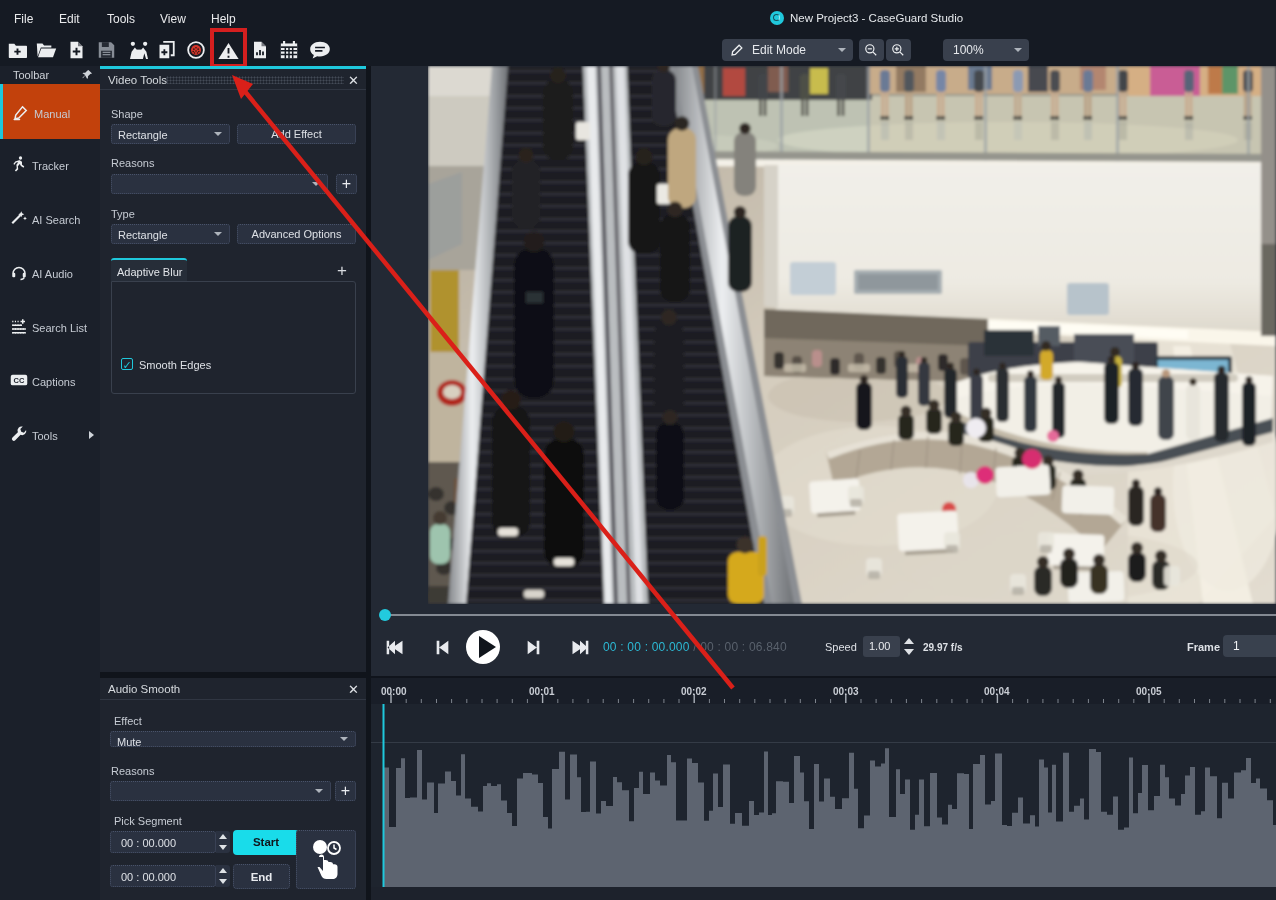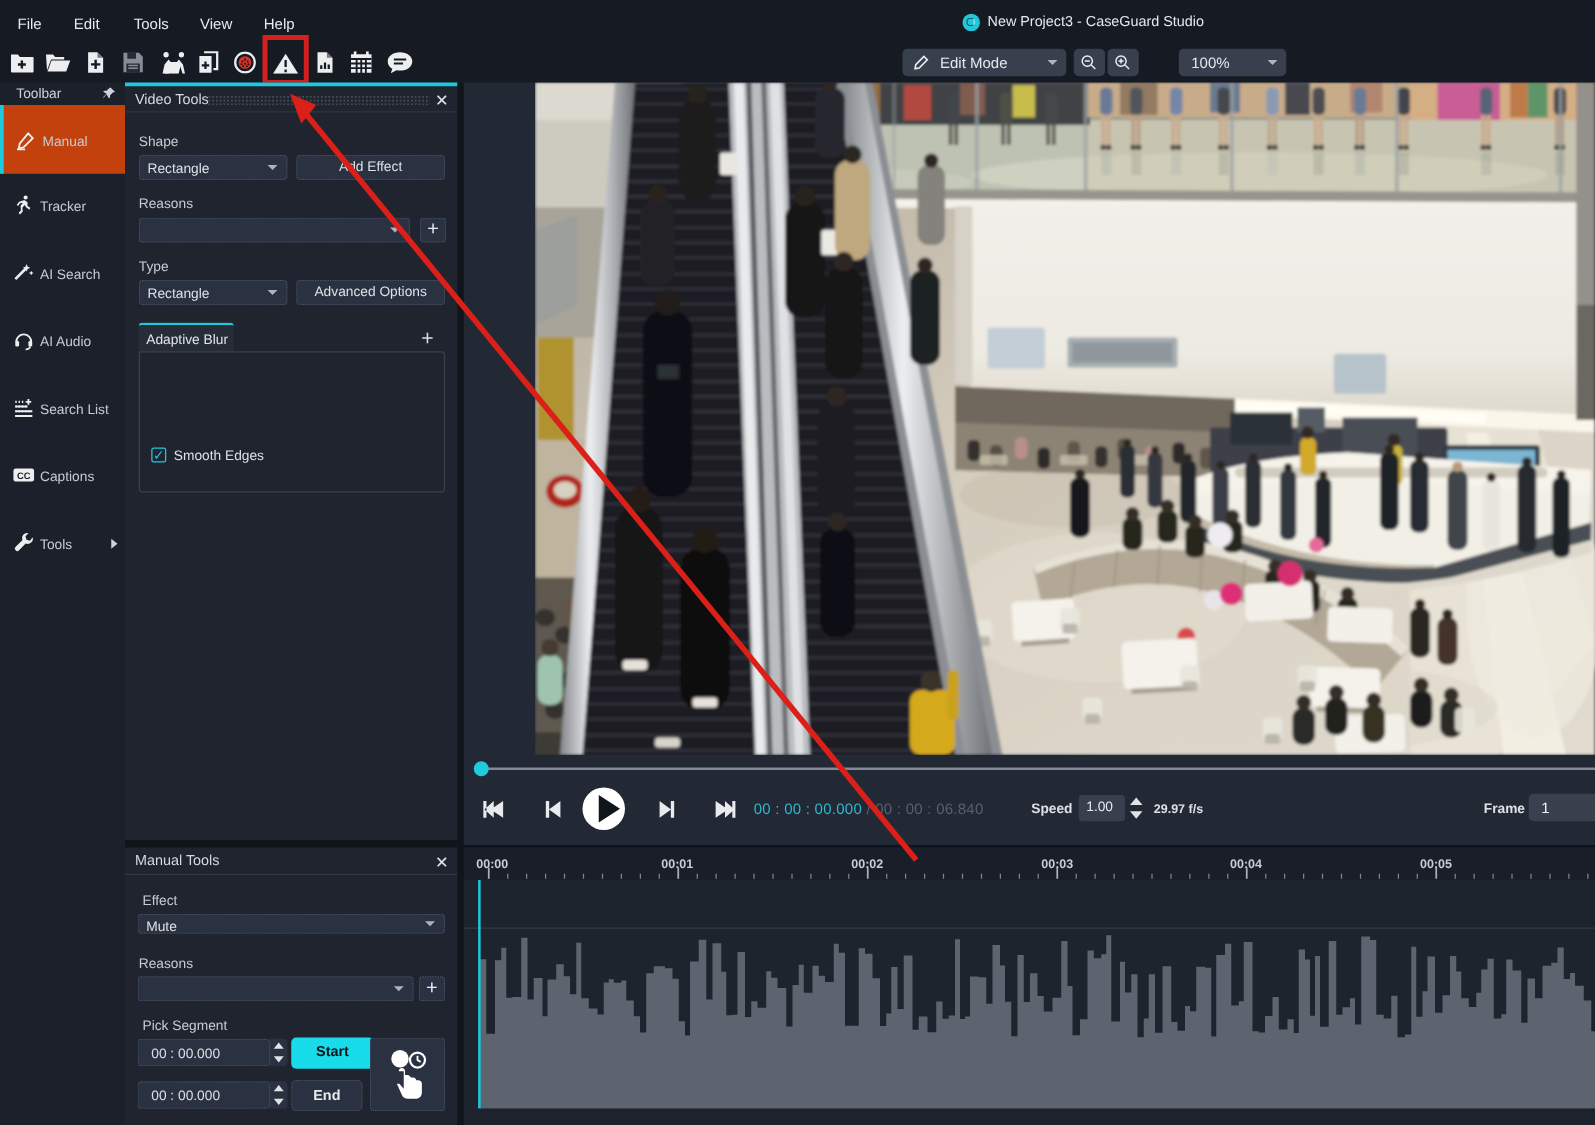--- a/index.html
+++ b/index.html
@@ -279,21 +279,21 @@
     </div>
     <span class="abs" style="left:237px; top:192px; font-size:17px; color:#d8dbe0">+</span>
     <div class="abs" style="left:11px; top:212px; width:245px; height:113px; border:1px solid #39404d; border-radius:0 3px 3px 3px">
       <div style="position:absolute;left:9px;top:76px;width:12px;height:12px;border:1.5px solid #1fc8dc;border-radius:2px;color:#1fc8dc;font-size:11px;line-height:12px;text-align:center">✓</div>
       <span style="position:absolute;left:27px;top:77px;font-size:11px;color:#dde0e5">Smooth Edges</span>
     </div>
   </div>
 
   <div class="panel" id="atools">
     <div class="phead">
-        <span class="t">Manual Tools</span>
+        <span class="t">Audio Smooth</span>
         <span class="x">✕</span>
       </div>
     <div class="psep" style="top:21px"></div>
     <span class="lab abs" style="left:14px; top:37px">Effect</span>
     <div class="ctl" style="left:10px; top:53px; width:246px; height:16px">
         <span style="position:absolute;left:6px;top:4px">Mute</span>
         <span class="caret"></span>
       </div>
     <span class="lab abs" style="left:11px; top:87px">Reasons</span>
     <div class="ctl" style="left:10px; top:103px; width:221px; height:20px">
@@ -760,21 +760,21 @@
         </svg>
       <div style="position:absolute;left:99px;top:5px;width:34px;height:34px;border-radius:50%;background:#ffffff"></div>
       <div style="position:absolute;left:112px;top:11px;width:0;height:0;border-top:11px solid transparent;border-bottom:11px solid transparent;border-left:17px solid #10151c"></div>
       <svg style="position:absolute;left:159px;top:15px;width:15px;height:15px" viewBox="0 0 18 18" fill="#e8eaee">
           <path d="M12.8 1 H16 v16 h-3.2 Z M2 1 L13 9 L2 17 Z"></path>
         </svg>
       <svg style="position:absolute;left:203px;top:15px;width:20px;height:15px" viewBox="0 0 24 18" fill="#e8eaee">
           <path d="M19 1 h3 v16 h-3 Z M3 1 L15 9 L3 17 Z M12 1 L21 9 L12 17 Z"></path>
         </svg>
       <div style="position:absolute;left:236px;top:15px;font-size:12px;font-weight:normal;color:#2cb9d4;letter-spacing:.2px">00 : 00 : 00.000<span style="color:#59616c"> / 00 : 00 : 06.840</span></div>
-      <div style="position:absolute;left:458px;top:16px;font-size:11px;font-weight:bold;color:#dde0e5">Speed</div>
+      <div style="position:absolute;left:458px;top:16px;font-size:11px;font-weight:normal;color:#dde0e5">Speed</div>
       <div style="position:absolute;left:496px;top:11px;width:37px;height:21px;background:#39404d;border-radius:3px;font-size:11px;color:#e8eaee">
           <span style="position:absolute;left:6px;top:4px">1.00</span>
         </div>
       <div style="position:absolute;left:537px;top:11px;width:10px;height:21px">
         <span style="position:absolute;left:0;top:2px;width:0;height:0;border-left:5px solid transparent;border-right:5px solid transparent;border-bottom:6px solid #dfe2e6"></span>
         <span style="position:absolute;left:0;bottom:2px;width:0;height:0;border-left:5px solid transparent;border-right:5px solid transparent;border-top:6px solid #dfe2e6"></span>
       </div>
       <div style="position:absolute;left:556px;top:17px;font-size:10px;font-weight:bold;color:#dde0e5">29.97 f/s</div>
       <div style="position:absolute;left:820px;top:16px;font-size:11px;font-weight:bold;color:#dde0e5">Frame</div>
       <div style="position:absolute;left:856px;top:10px;width:53px;height:22px;background:#39414e;border-radius:4px 0 0 4px;font-size:12px;color:#f2f3f5">

